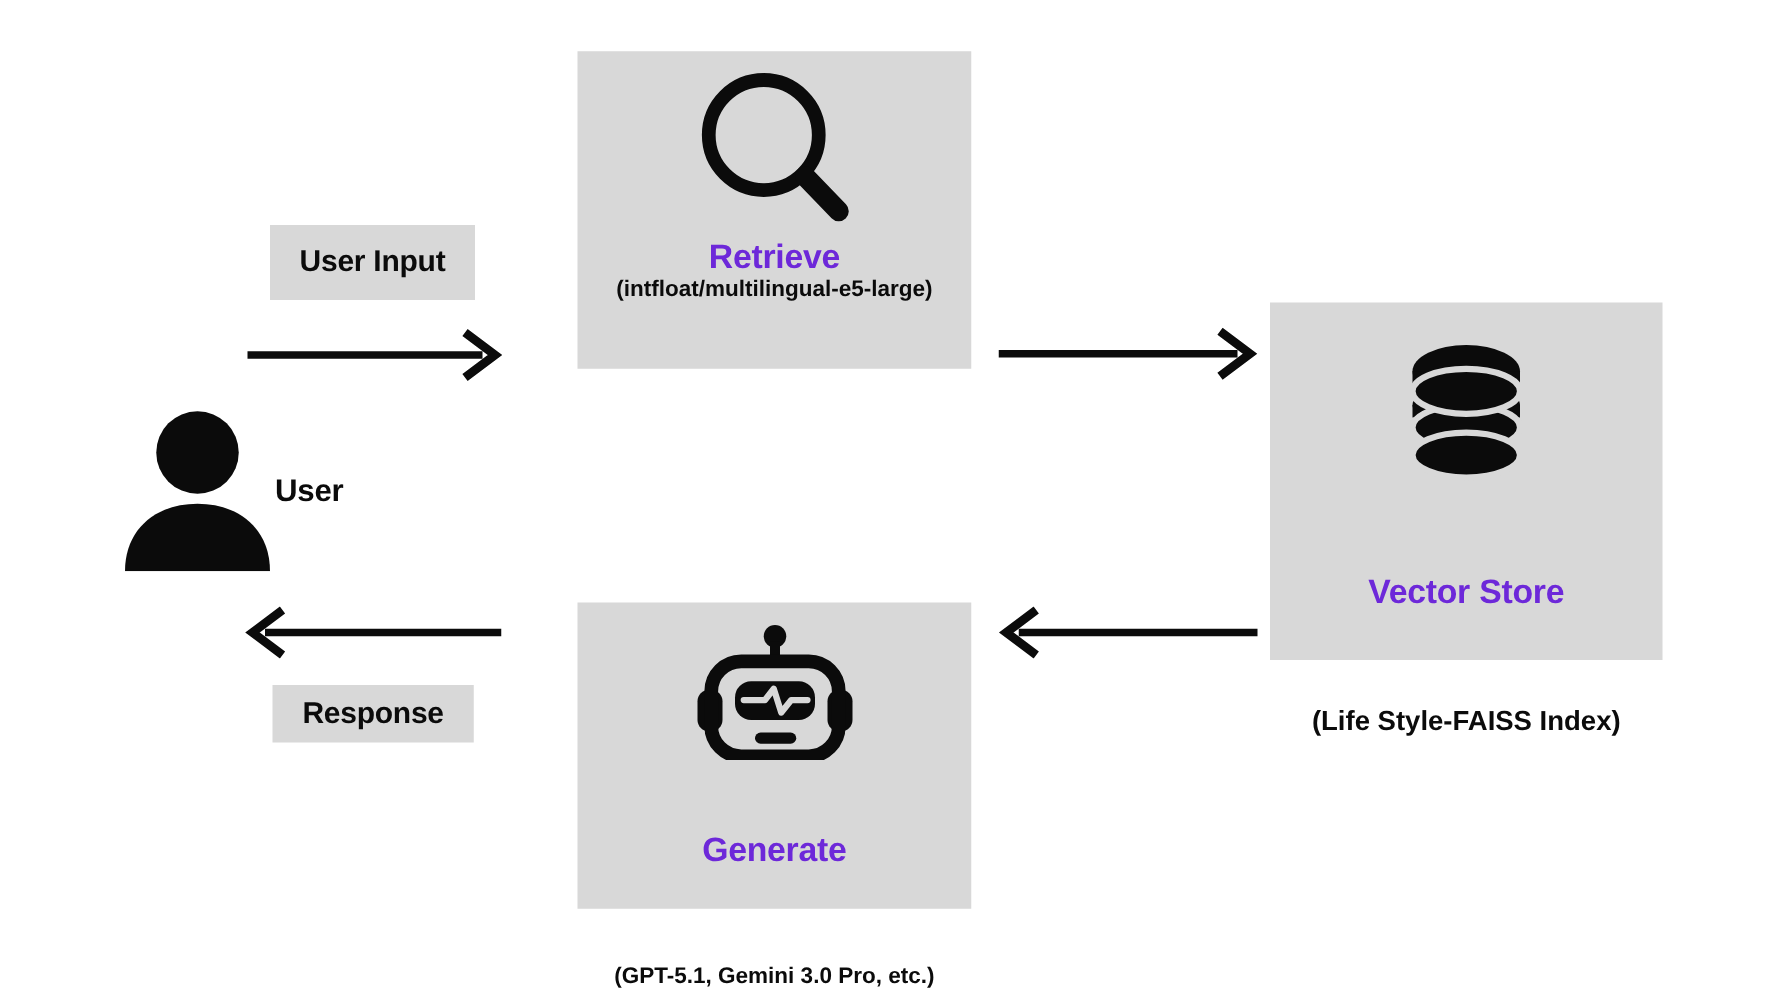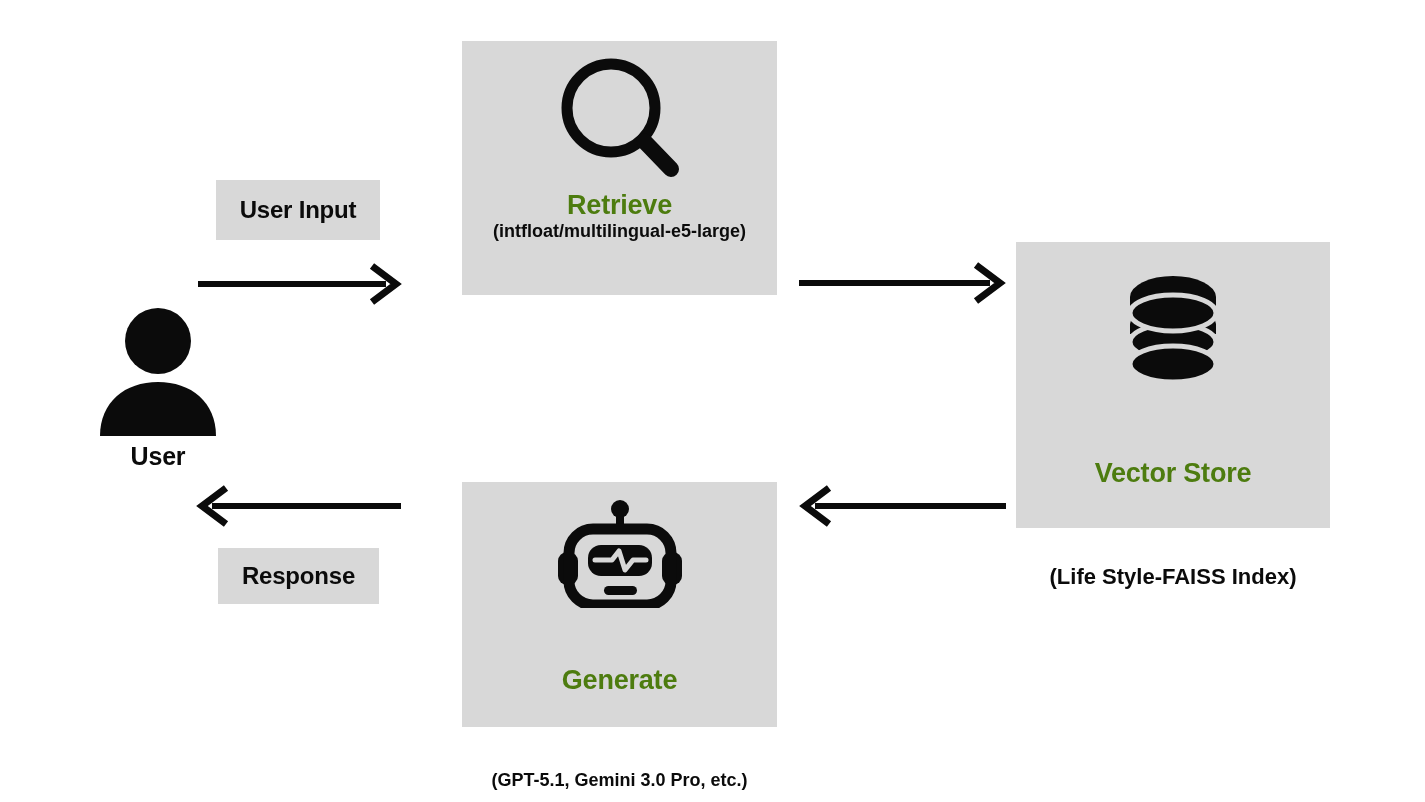--- a/index.html
+++ b/index.html
@@ -23,21 +23,21 @@
   .panel {
     position: absolute;
     background: #d8d8d8;
     display: flex;
     flex-direction: column;
     align-items: center;
     box-sizing: border-box;
   }
   .panel-title {
     font-weight: bold;
-    color: #4d7c0f;
+    color: #6d28d9;
     letter-spacing: -0.2px;
     text-align: center;
     white-space: nowrap;
   }
   .panel-sub {
     font-weight: bold;
     color: #0b0b0b;
     text-align: center;
     white-space: nowrap;
   }
@@ -58,37 +58,37 @@
     letter-spacing: -0.2px;
     white-space: nowrap;
   }
 
   
   #box-retrieve   { left: 462px; top: 41px;  width: 315px; height: 254px; }
   #box-vector     { left: 1016px; top: 242px; width: 314px; height: 286px; gap: 46px; }
   #box-generate   { left: 462px; top: 482px; width: 315px; height: 245px; gap: 46px; }
 
   #chip-user-input { left: 216px; top: 180px; width: 164px; height: 60px; }
-  #chip-response   { left: 218px; top: 548px; width: 161px; height: 56px; }
+  #chip-response   { left: 218px; top: 548px; width: 161px; height: 46px; }
 
   
   .icon-wrap {
     display: block;
     line-height: 0;
   }
 
   
   #user-group {
     position: absolute;
     left: 96px;
     top: 303px;
     width: 124px;
     height: 175px;
     display: flex;
-    flex-direction: column;
+    flex-direction: row;
     align-items: center;
   }
   #user-caption {
     margin-top: 6px;
     font-size: 25px;
     font-weight: bold;
     color: #0b0b0b;
     letter-spacing: -0.2px;
   }
 

